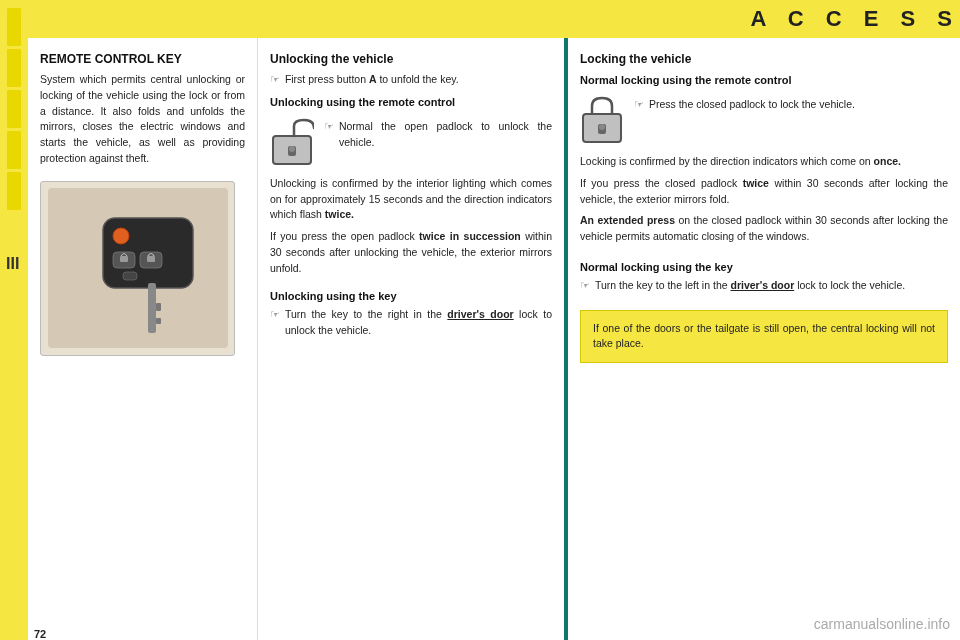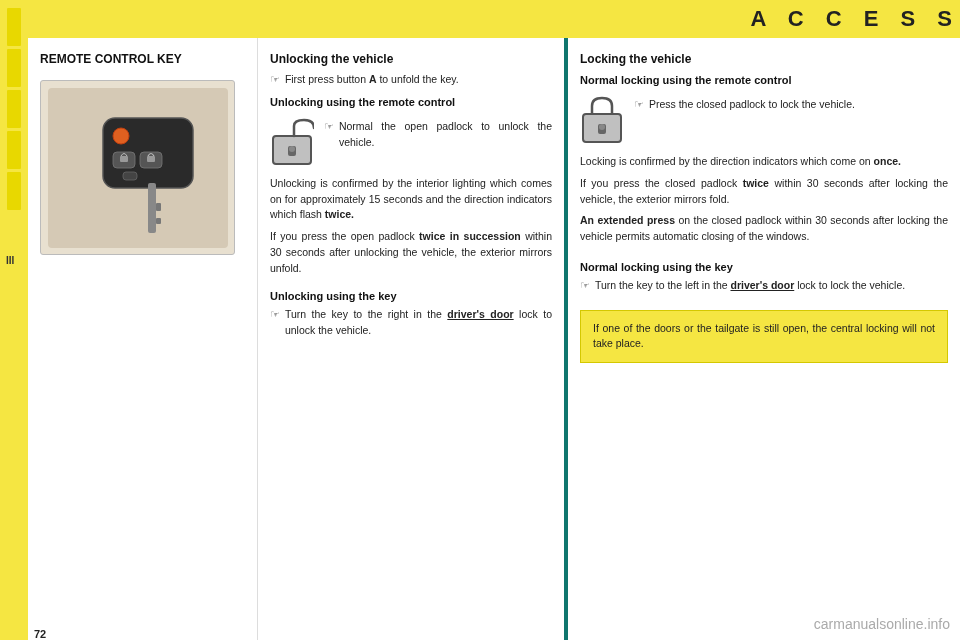--- a/index.html
+++ b/index.html
@@ -167,21 +167,21 @@
       right: 10px;
       font-size: 14px;
       color: #aaa;
     }
 
     
     .roman {
       position: absolute;
       left: 6px;
       top: 255px;
-      font-size: 10px;
+      font-size: 16px;
       font-weight: bold;
       color: #333;
     }
 
     b { font-weight: bold; }
     u { text-decoration: underline; }
 
     
     .key-svg {
       width: 180px;
@@ -202,20 +202,21 @@
 <div class="roman">III</div>
 
 <div class="title-bar">
   <span class="title-text">A  C  C  E  S  S</span>
 </div>
 
 <div class="content">
 
   <div class="col-left">
     <div class="section-heading">REMOTE CONTROL KEY</div>
+    <p class="body-text">System which permits central unlocking or locking of the vehicle using the lock or from a distance. It also folds and unfolds the mirrors, closes the electric windows and starts the vehicle, as well as providing protection against theft.</p>
 
     <div class="key-image-box">
       <svg class="key-svg" viewBox="0 0 180 160">
 
         <rect width="180" height="160" fill="#d5c9b5" rx="4"></rect>
 
         <rect x="55" y="30" width="90" height="70" rx="12" fill="#2a2a2a" stroke="#555" stroke-width="1.5"></rect>
 
         <rect x="100" y="95" width="8" height="50" rx="2" fill="#888"></rect>
         <rect x="108" y="115" width="5" height="8" rx="1" fill="#777"></rect>

